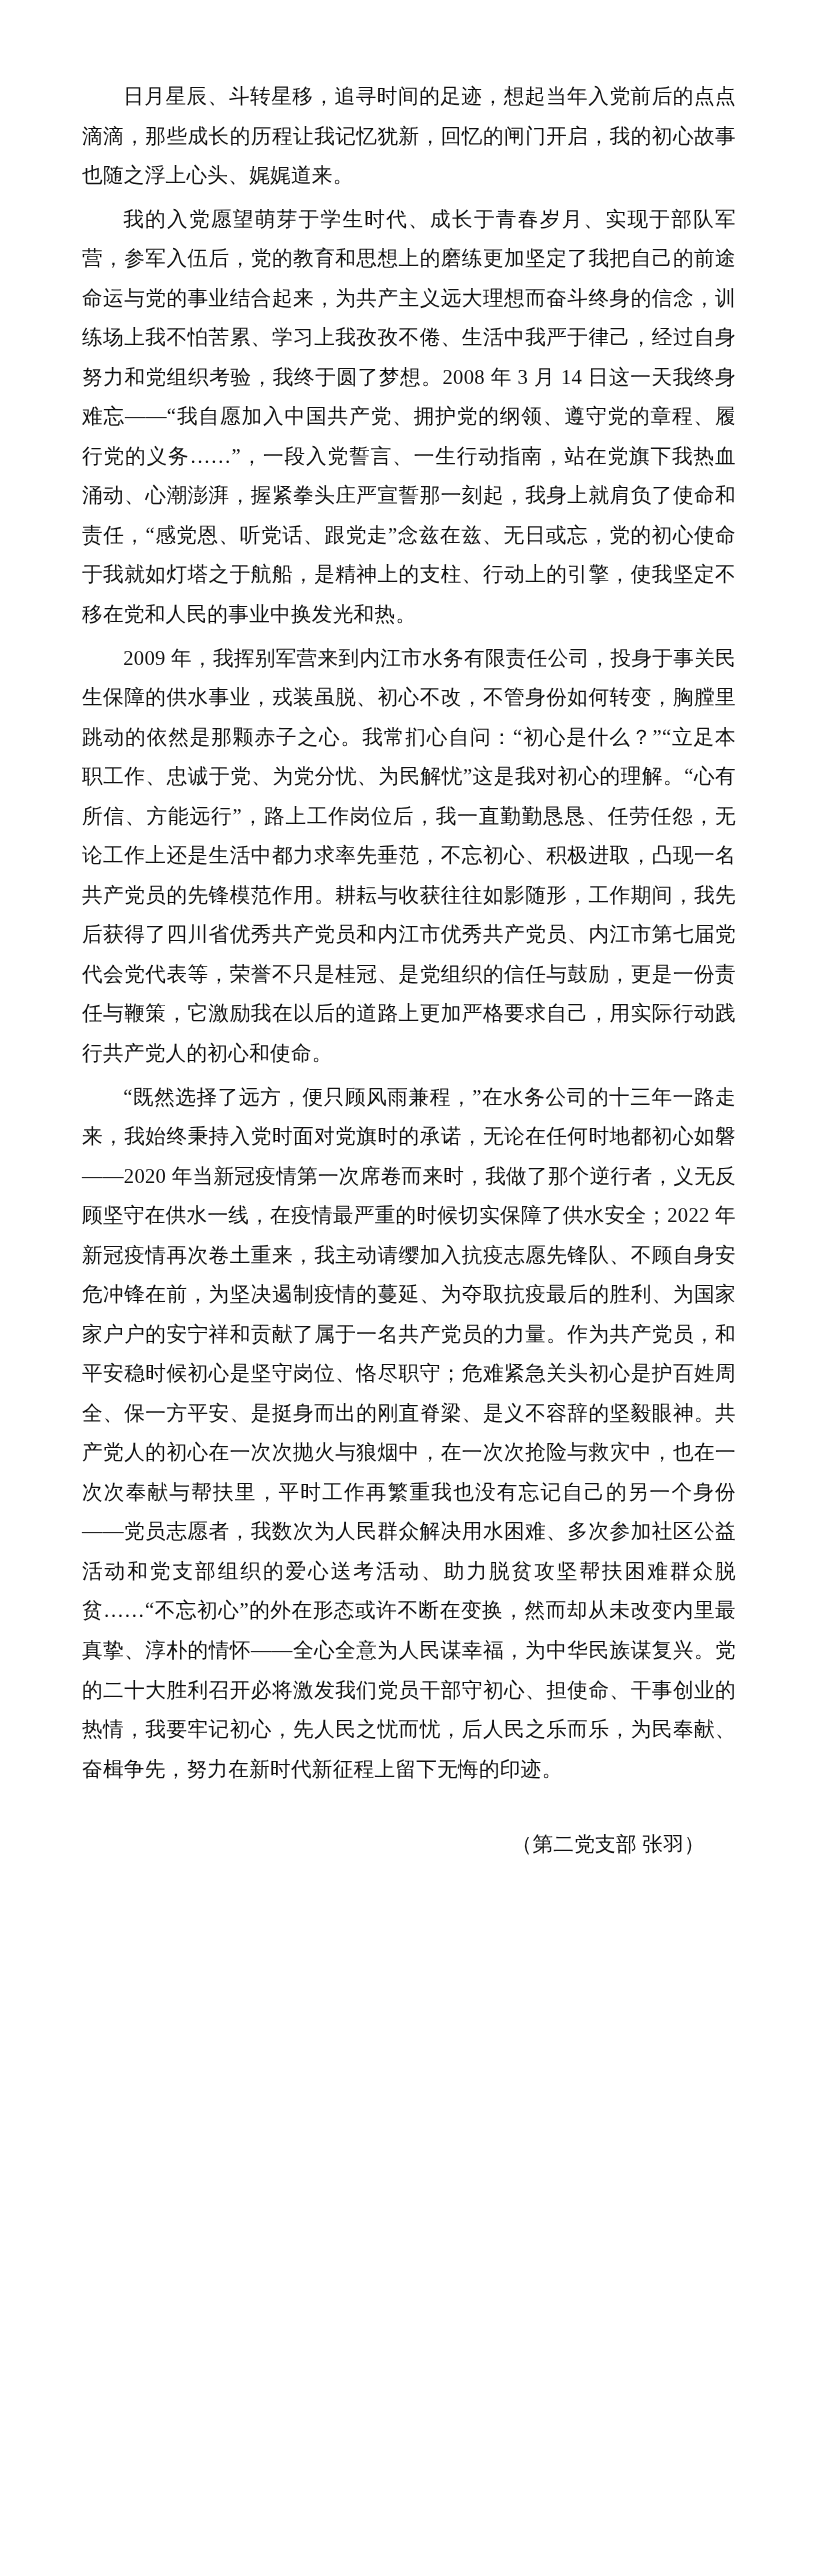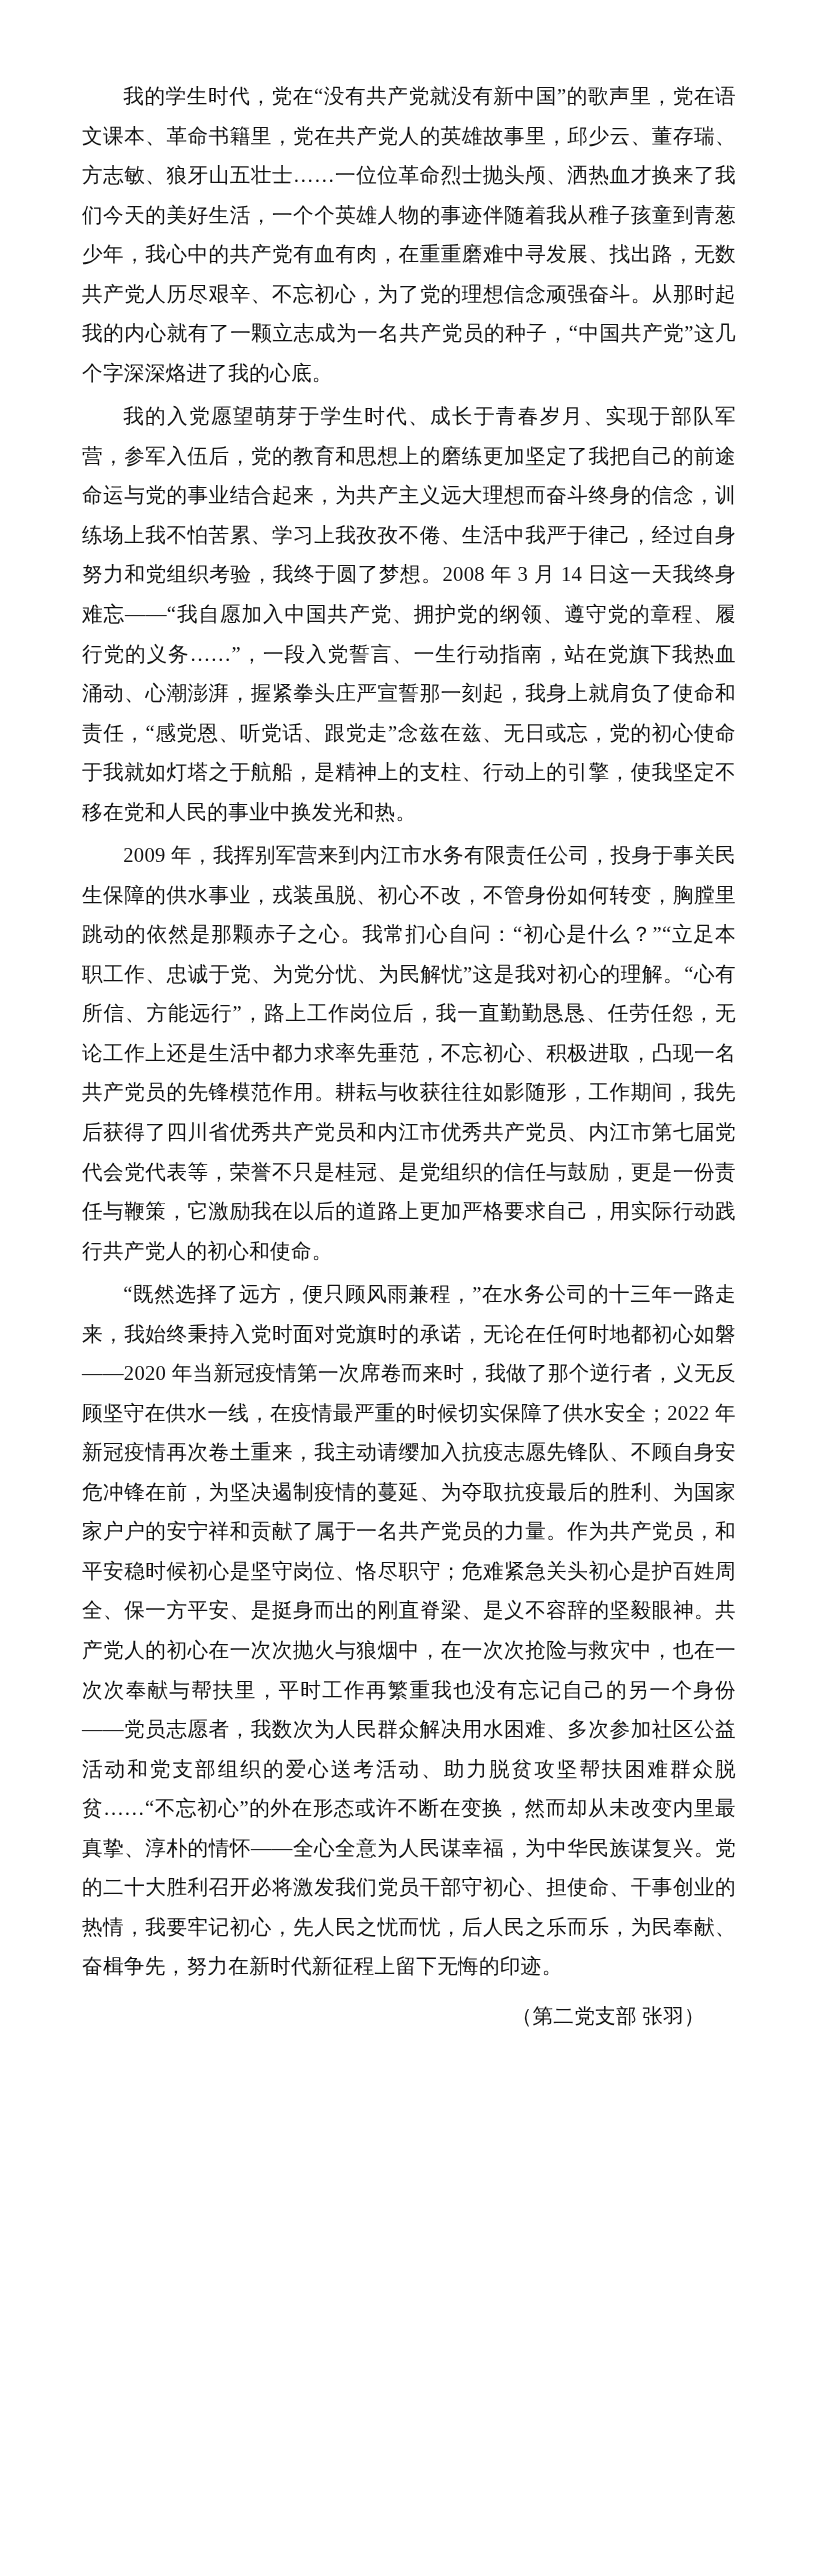--- a/index.html
+++ b/index.html
@@ -27,36 +27,36 @@
     font-size: 20.6px;
     line-height: 1.92;
     color: #111111;
     text-align: justify;
     text-justify: inter-ideograph;
     text-indent: 2em;
     letter-spacing: 0.3px;
     font-family: "Liberation Serif", "DejaVu Serif", serif;
   }
   .signature {
-    margin-top: 10px;
+    margin-top: 36px;
     font-size: 20.6px;
     line-height: 1.9;
     color: #111111;
     text-align: right;
     padding-right: 31px;
     letter-spacing: 0.3px;
   }
 </style>
 </head>
 <body>
 
 <div class="page">
   <div class="page-inner">
     <div class="doc-body">
-      <p>我的学生时代，党在“没有共产党就没有新中国”的歌声里，党在语文课本、革命书籍里，党在共产党人的英雄故事里，邱少云、董存瑞、方志敏、狼牙山五壮士……一位位革命烈士抛头颅、洒热血才换来了我们今天的美好生活，一个个英雄人物的事迹伴随着我从稚子孩童到青葱少年，我心中的共产党有血有肉，在重重磨难中寻发展、找出路，无数共产党人历尽艰辛、不忘初心，为了党的理想信念顽强奋斗。从那时起我的内心就有了一颗立志成为一名共产党员的种子，“中国共产党”这几个字深深烙进了我的心底。</p>
+      <p>日月星辰、斗转星移，追寻时间的足迹，想起当年入党前后的点点滴滴，那些成长的历程让我记忆犹新，回忆的闸门开启，我的初心故事也随之浮上心头、娓娓道来。</p>
       <p>我的入党愿望萌芽于学生时代、成长于青春岁月、实现于部队军营，参军入伍后，党的教育和思想上的磨练更加坚定了我把自己的前途命运与党的事业结合起来，为共产主义远大理想而奋斗终身的信念，训练场上我不怕苦累、学习上我孜孜不倦、生活中我严于律己，经过自身努力和党组织考验，我终于圆了梦想。2008 年 3 月 14 日这一天我终身难忘——“我自愿加入中国共产党、拥护党的纲领、遵守党的章程、履行党的义务……”，一段入党誓言、一生行动指南，站在党旗下我热血涌动、心潮澎湃，握紧拳头庄严宣誓那一刻起，我身上就肩负了使命和责任，“感党恩、听党话、跟党走”念兹在兹、无日或忘，党的初心使命于我就如灯塔之于航船，是精神上的支柱、行动上的引擎，使我坚定不移在党和人民的事业中换发光和热。</p>
       <p>2009 年，我挥别军营来到内江市水务有限责任公司，投身于事关民生保障的供水事业，戎装虽脱、初心不改，不管身份如何转变，胸膛里跳动的依然是那颗赤子之心。我常扪心自问：“初心是什么？”“立足本职工作、忠诚于党、为党分忧、为民解忧”这是我对初心的理解。“心有所信、方能远行”，路上工作岗位后，我一直勤勤恳恳、任劳任怨，无论工作上还是生活中都力求率先垂范，不忘初心、积极进取，凸现一名共产党员的先锋模范作用。耕耘与收获往往如影随形，工作期间，我先后获得了四川省优秀共产党员和内江市优秀共产党员、内江市第七届党代会党代表等，荣誉不只是桂冠、是党组织的信任与鼓励，更是一份责任与鞭策，它激励我在以后的道路上更加严格要求自己，用实际行动践行共产党人的初心和使命。</p>
       <p>“既然选择了远方，便只顾风雨兼程，”在水务公司的十三年一路走来，我始终秉持入党时面对党旗时的承诺，无论在任何时地都初心如磐——2020 年当新冠疫情第一次席卷而来时，我做了那个逆行者，义无反顾坚守在供水一线，在疫情最严重的时候切实保障了供水安全；2022 年新冠疫情再次卷土重来，我主动请缨加入抗疫志愿先锋队、不顾自身安危冲锋在前，为坚决遏制疫情的蔓延、为夺取抗疫最后的胜利、为国家家户户的安宁祥和贡献了属于一名共产党员的力量。作为共产党员，和平安稳时候初心是坚守岗位、恪尽职守；危难紧急关头初心是护百姓周全、保一方平安、是挺身而出的刚直脊梁、是义不容辞的坚毅眼神。共产党人的初心在一次次抛火与狼烟中，在一次次抢险与救灾中，也在一次次奉献与帮扶里，平时工作再繁重我也没有忘记自己的另一个身份——党员志愿者，我数次为人民群众解决用水困难、多次参加社区公益活动和党支部组织的爱心送考活动、助力脱贫攻坚帮扶困难群众脱贫……“不忘初心”的外在形态或许不断在变换，然而却从未改变内里最真挚、淳朴的情怀——全心全意为人民谋幸福，为中华民族谋复兴。党的二十大胜利召开必将激发我们党员干部守初心、担使命、干事创业的热情，我要牢记初心，先人民之忧而忧，后人民之乐而乐，为民奉献、奋楫争先，努力在新时代新征程上留下无悔的印迹。</p>
     </div>
     <div class="signature">（第二党支部 张羽）</div>
   </div>
 </div>
 
 
 </body></html>

